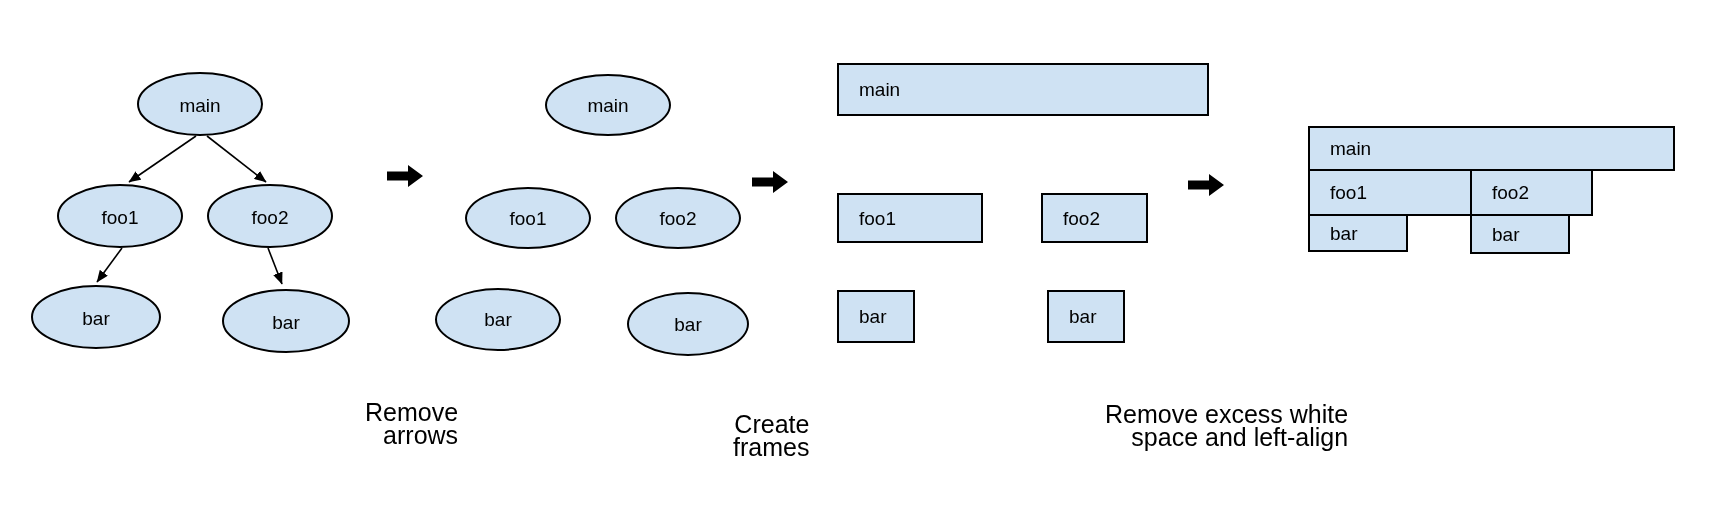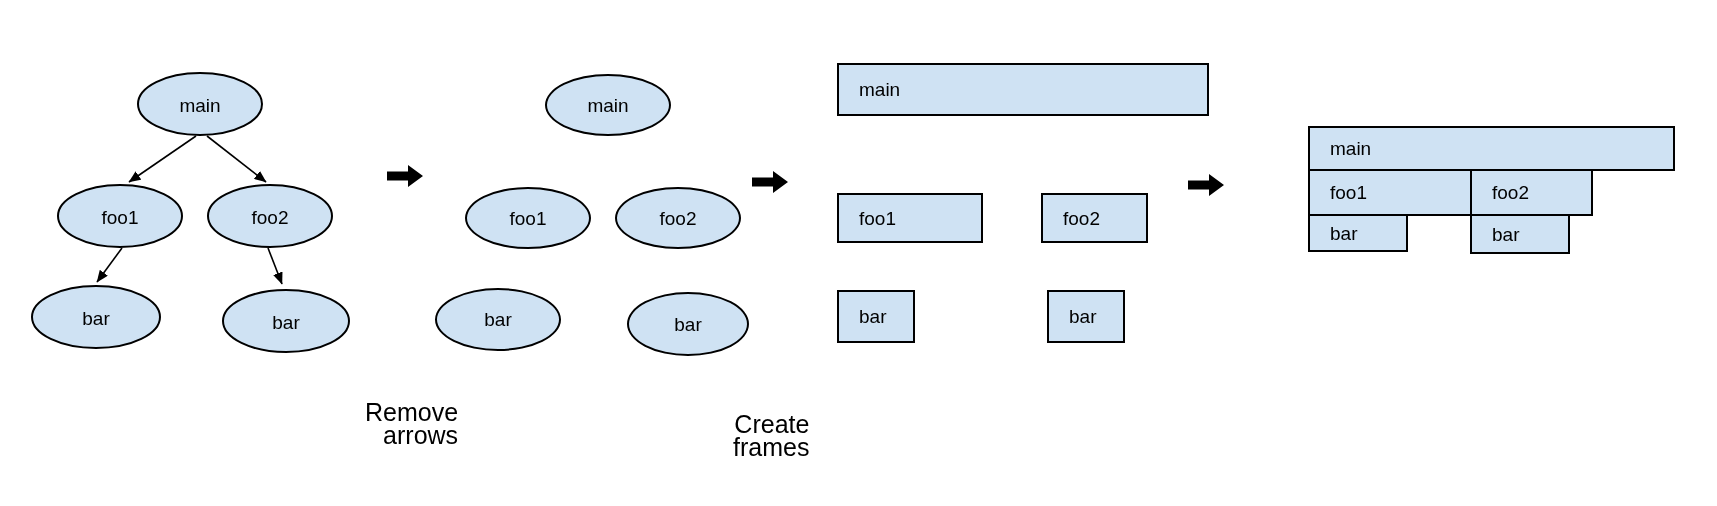--- a/index.html
+++ b/index.html
@@ -135,14 +135,16 @@
   <div class="node-rect" style="left:1308px; top:126px; width:367px; height:45px;">main</div>
   <div class="node-rect" style="left:1308px; top:169px; width:164px; height:47px;">foo1</div>
   <div class="node-rect" style="left:1470px; top:169px; width:123px; height:47px;">foo2</div>
   <div class="node-rect" style="left:1308px; top:214px; width:100px; height:38px;">bar</div>
   <div class="node-rect" style="left:1470px; top:214px; width:100px; height:40px;">bar</div>
 
   <div class="caption" style="left:365px; top:401px;">Remove
 arrows</div>
   <div class="caption" style="left:733px; top:401px;margin-top:12px;">Create
 frames</div>
+  <div class="caption" style="left:1105px; top:403px;">Remove excess white
+space and left-align</div>
 
 </div>
 
 </body></html>

